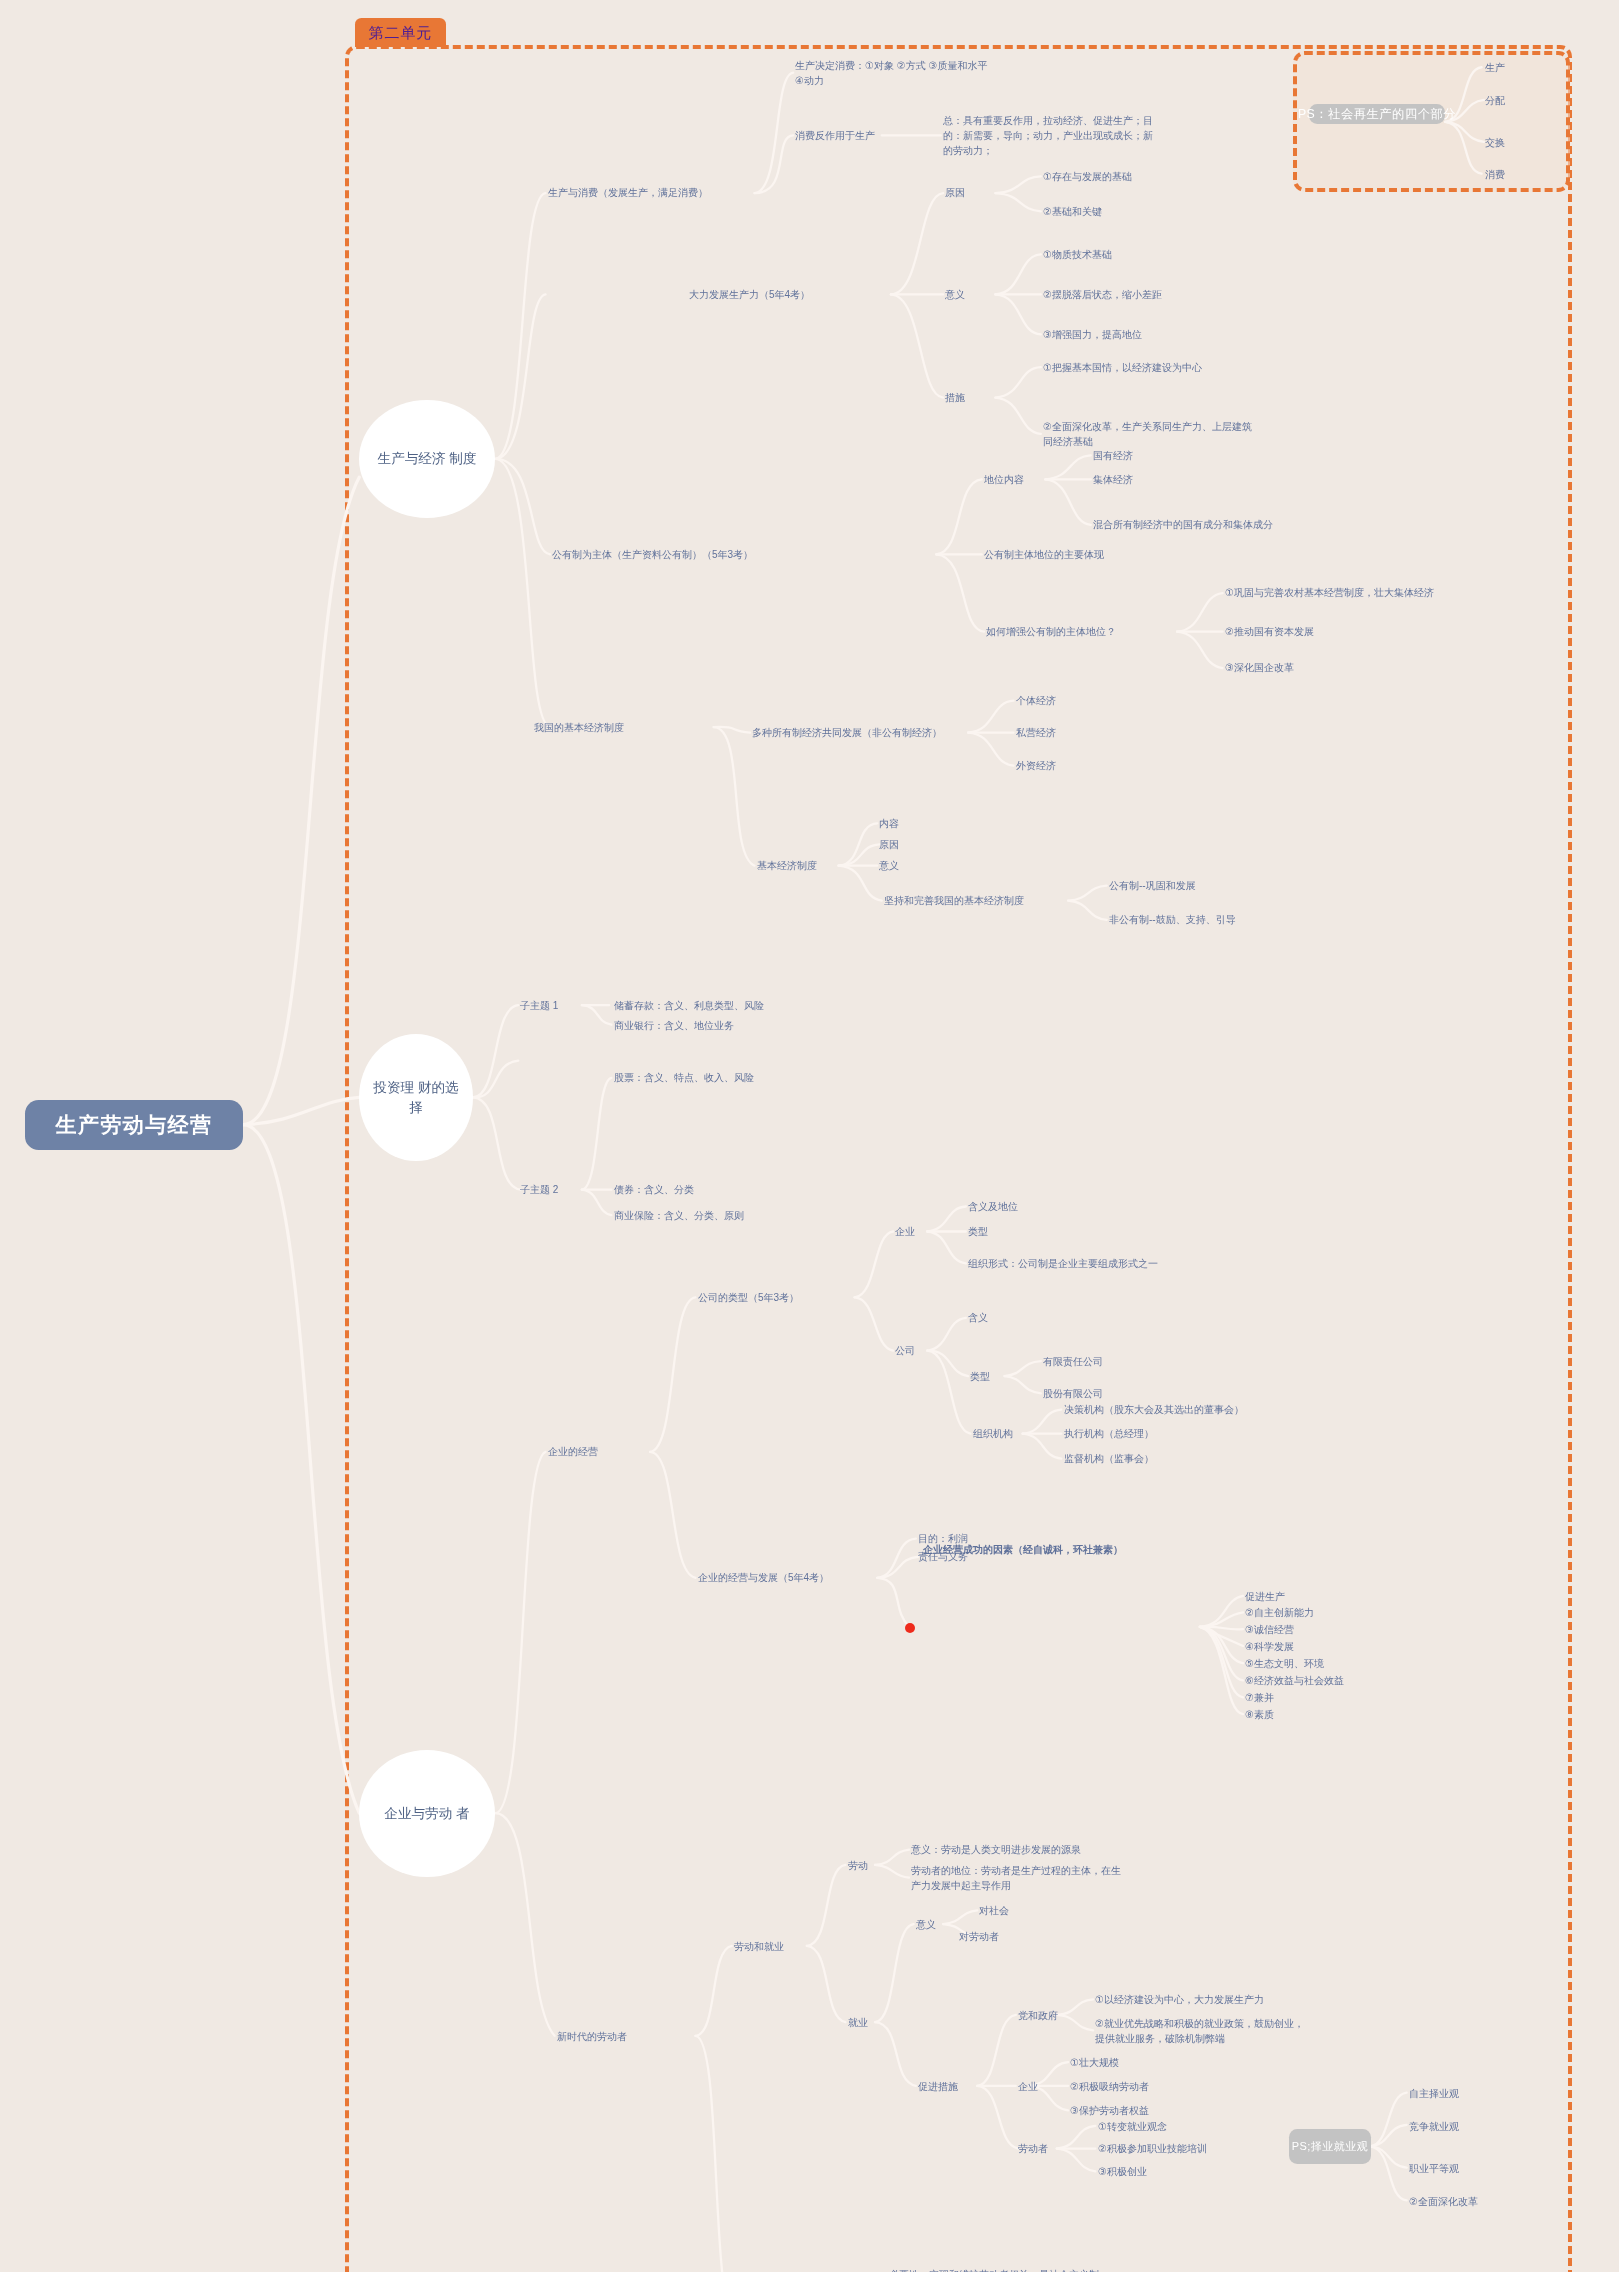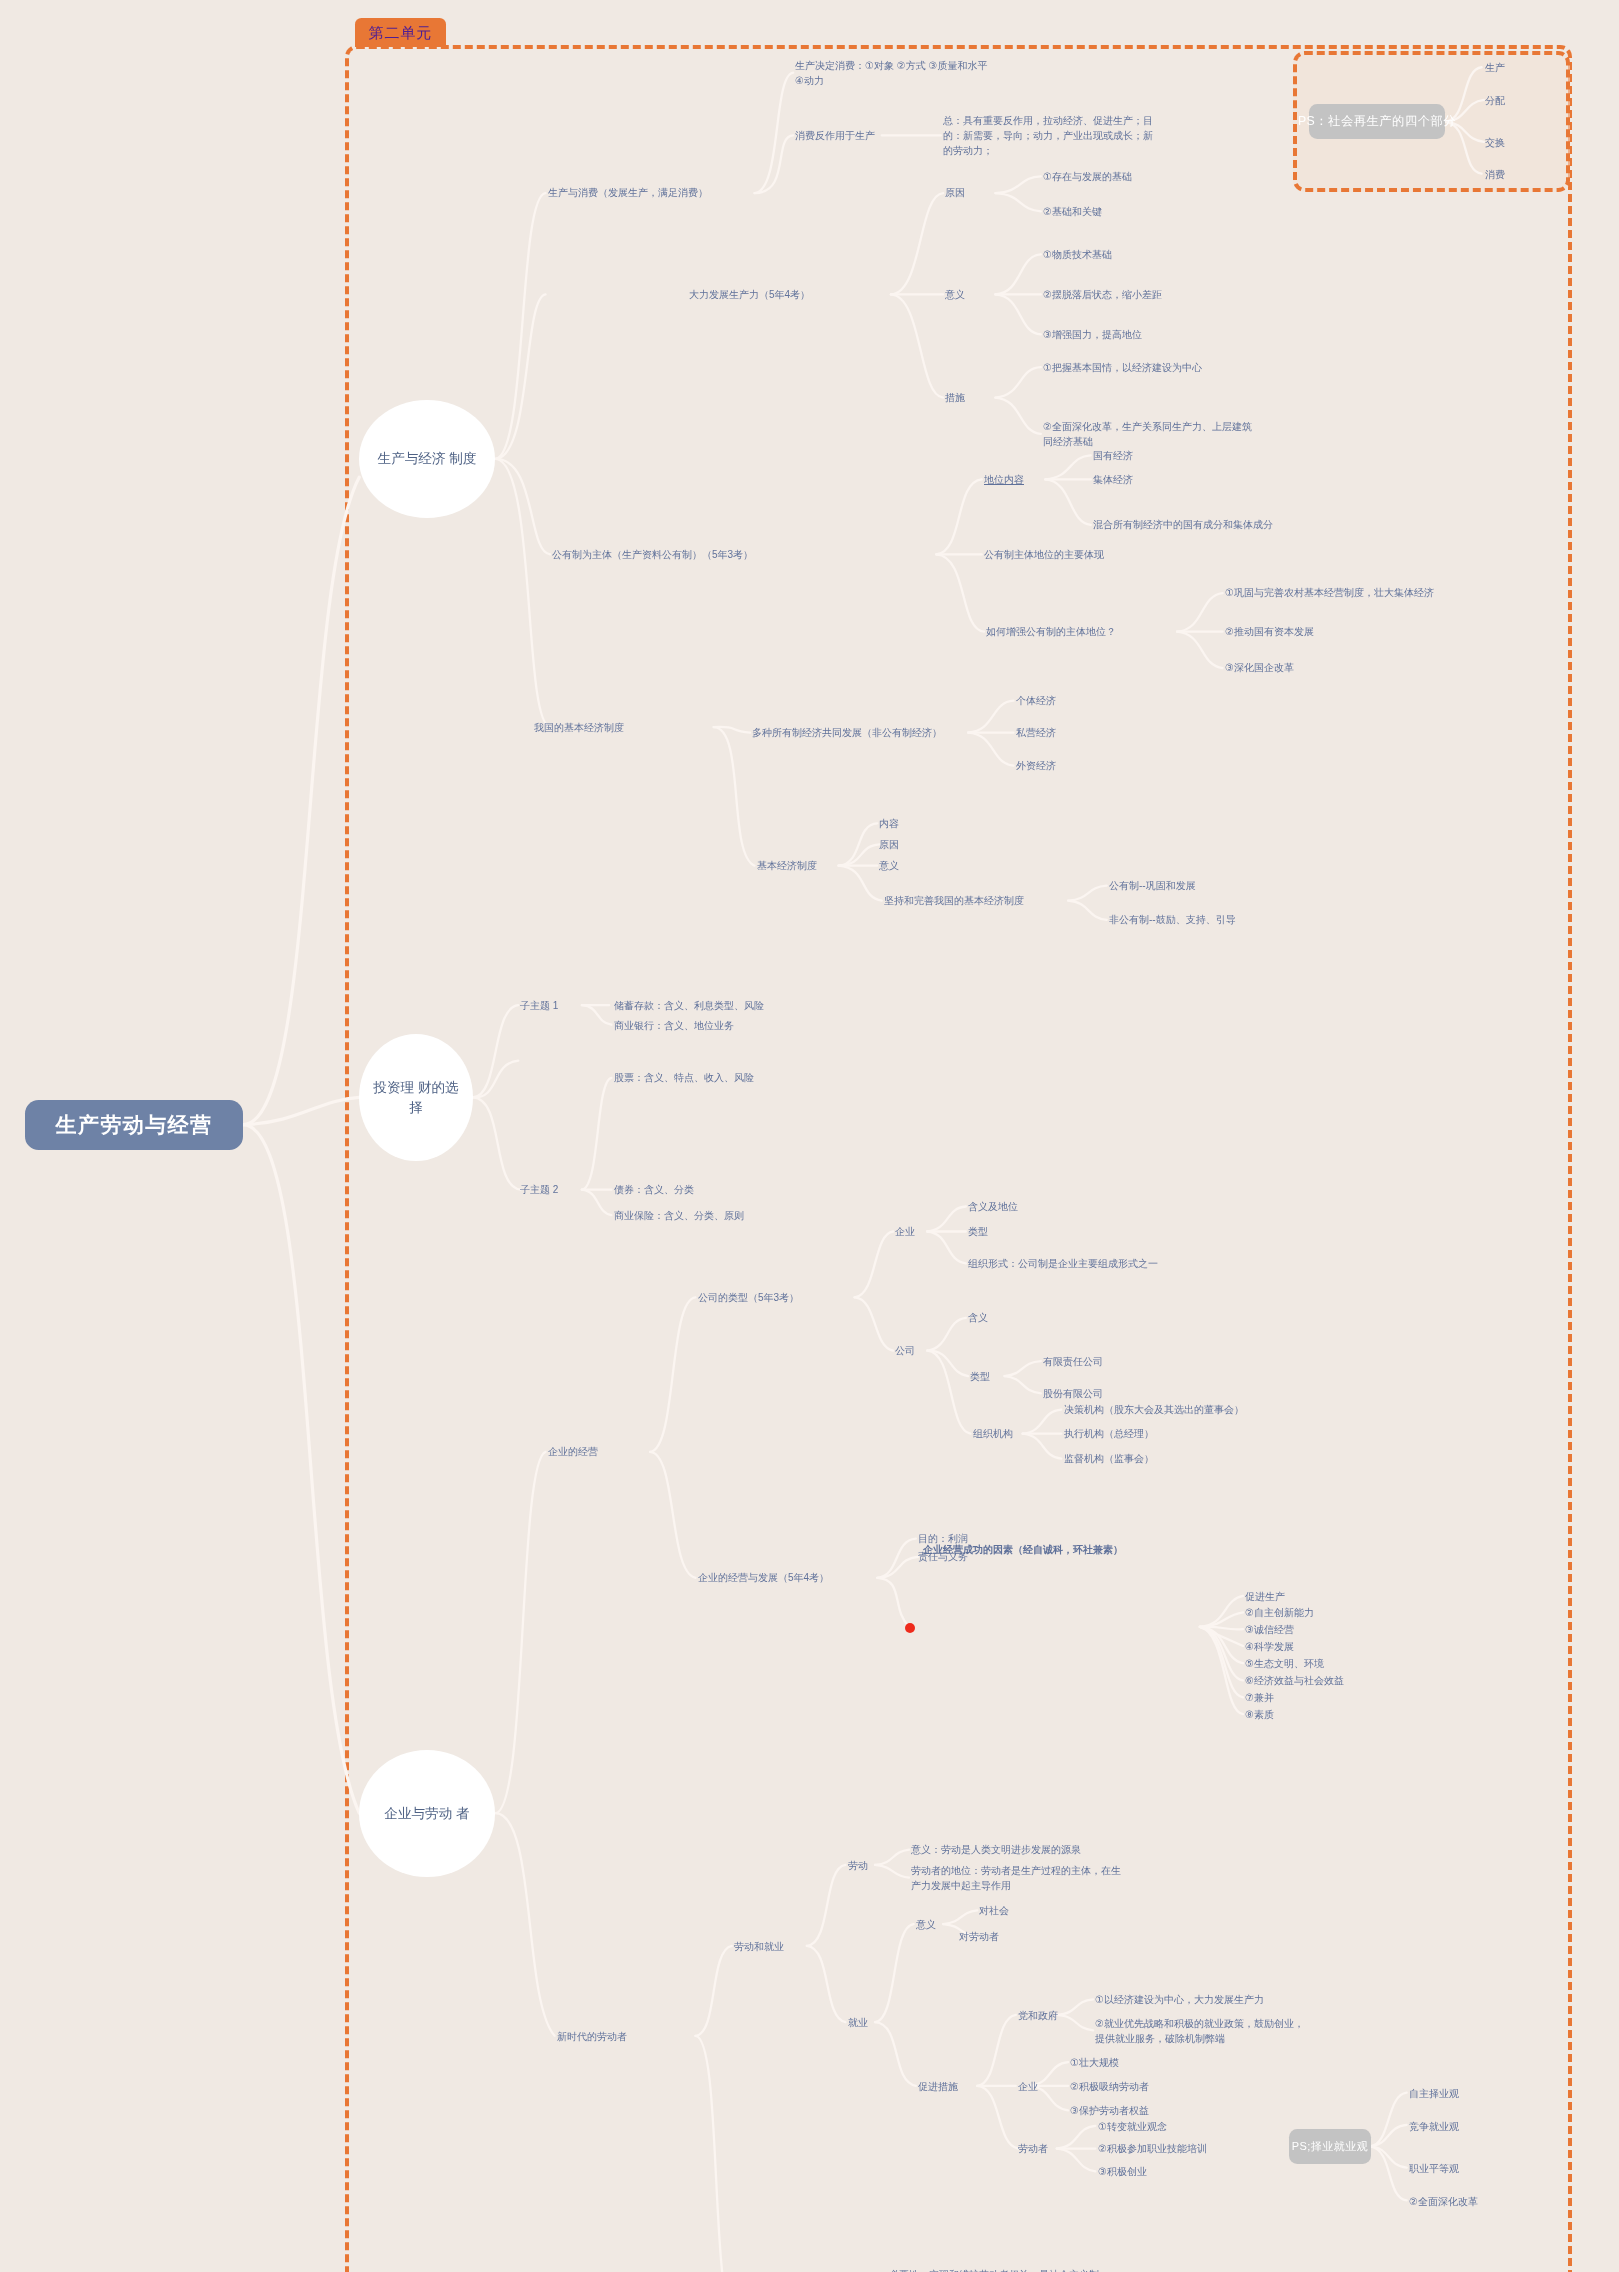--- a/index.html
+++ b/index.html
@@ -258,21 +258,21 @@
   <div id="root-node">生产劳动与经营</div>
 
   <div class="ellipse" style="left:359px;top:400px;width:136px;height:118px;">生产与经济
 制度</div>
   <div class="ellipse" style="left:359px;top:1034px;width:114px;height:127px;">投资理
 财的选
 择</div>
   <div class="ellipse" style="left:359px;top:1750px;width:136px;height:127px;">企业与劳动
 者</div>
 
-  <div class="ps-box" style="left:1309px;top:104px;width:136px;height:35px;">PS：社会再生产的四个部分</div>
+  <div class="ps-box" style="left:1309px;top:104px;width:136px;height:20px;">PS：社会再生产的四个部分</div>
   <div class="ps-box" style="left:1289px;top:2129px;width:82px;height:35px;font-size:11px;">PS;择业就业观</div>
 
   <div class="node" style="left:1485px;top:60px;">生产</div>
   <div class="node" style="left:1485px;top:93px;">分配</div>
   <div class="node" style="left:1485px;top:135px;">交换</div>
   <div class="node" style="left:1485px;top:167px;">消费</div>
 
   <div class="node" style="left:1409px;top:2086px;">自主择业观</div>
   <div class="node" style="left:1409px;top:2119px;">竞争就业观</div>
   <div class="node" style="left:1409px;top:2161px;">职业平等观</div>
@@ -295,21 +295,21 @@
   <div class="node" style="left:1043px;top:247px;">①物质技术基础</div>
   <div class="node" style="left:1043px;top:287px;">②摆脱落后状态，缩小差距</div>
   <div class="node" style="left:1043px;top:327px;">③增强国力，提高地位</div>
 
   <div class="node" style="left:945px;top:390px;">措施</div>
   <div class="node" style="left:1043px;top:360px;">①把握基本国情，以经济建设为中心</div>
   <div class="node" style="left:1043px;top:419px;">②全面深化改革，生产关系同生产力、上层建筑
 同经济基础</div>
 
   <div class="node" style="left:552px;top:547px;">公有制为主体（生产资料公有制）（5年3考）</div>
-  <div class="node" style="left:984px;top:472px;text-decoration:underline;">地位内容</div>
+  <div class="node" style="left:984px;top:472px;">地位内容</div>
   <div class="node" style="left:1093px;top:448px;">国有经济</div>
   <div class="node" style="left:1093px;top:472px;">集体经济</div>
   <div class="node" style="left:1093px;top:517px;">混合所有制经济中的国有成分和集体成分</div>
   <div class="node" style="left:984px;top:547px;">公有制主体地位的主要体现</div>
   <div class="node" style="left:986px;top:624px;">如何增强公有制的主体地位？</div>
   <div class="node" style="left:1225px;top:585px;">①巩固与完善农村基本经营制度，壮大集体经济</div>
   <div class="node" style="left:1225px;top:624px;">②推动国有资本发展</div>
   <div class="node" style="left:1225px;top:660px;">③深化国企改革</div>
 
   <div class="node" style="left:534px;top:720px;">我国的基本经济制度</div>

